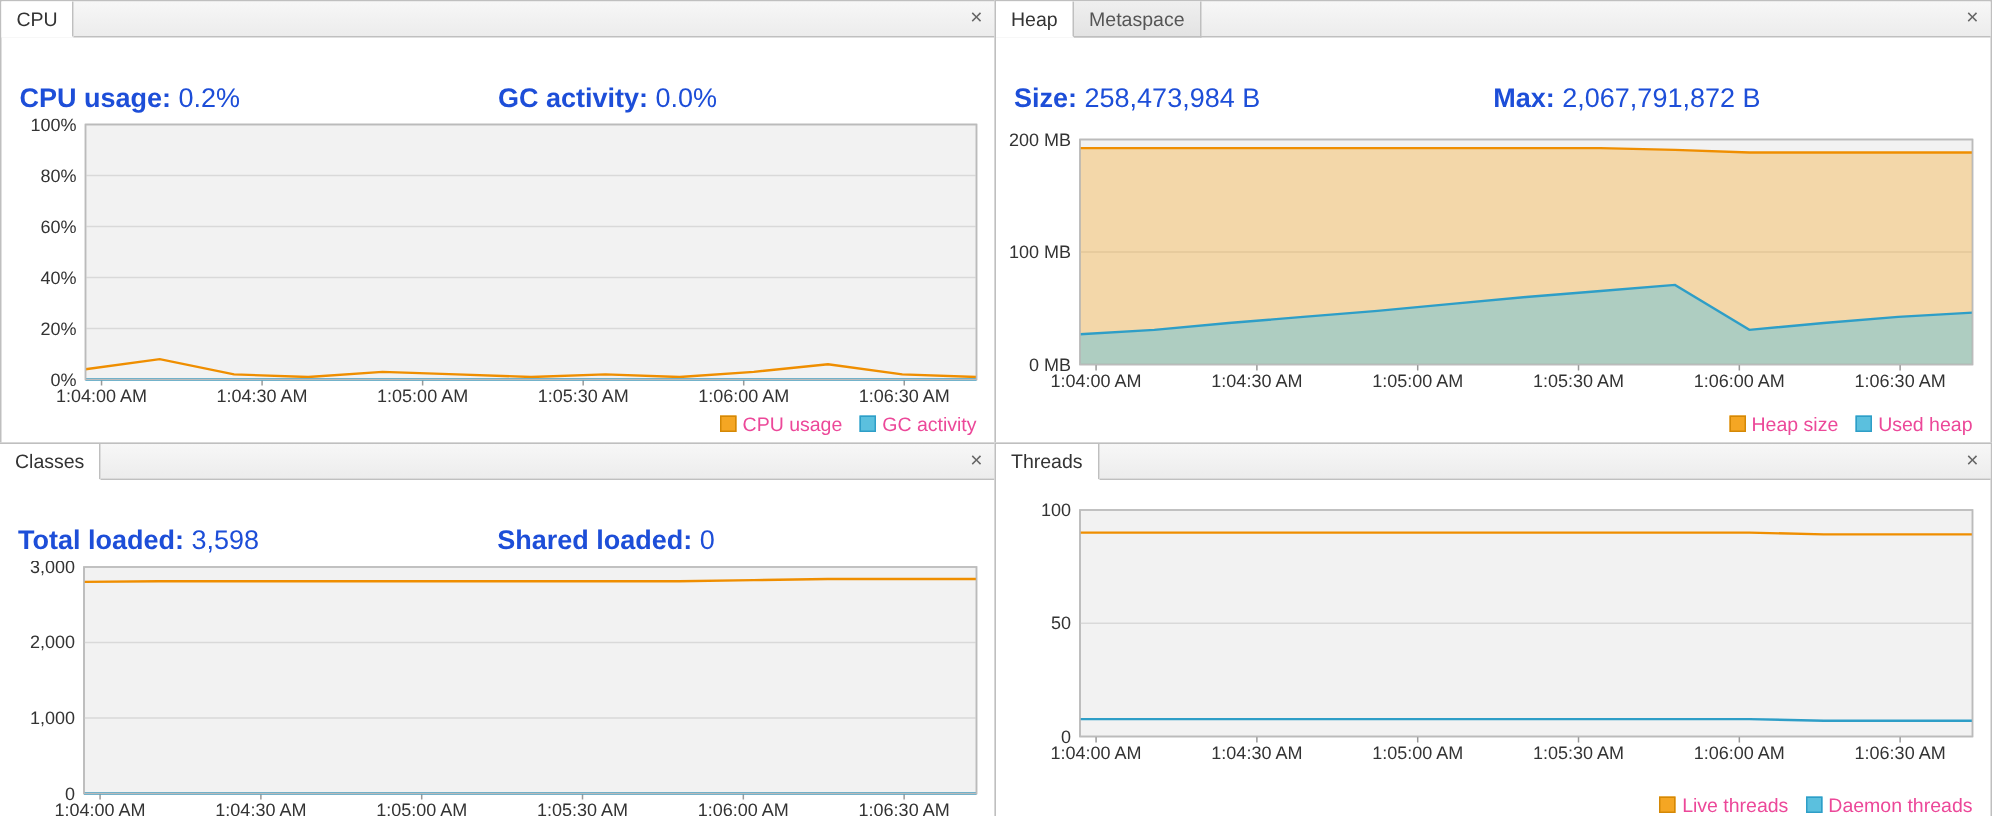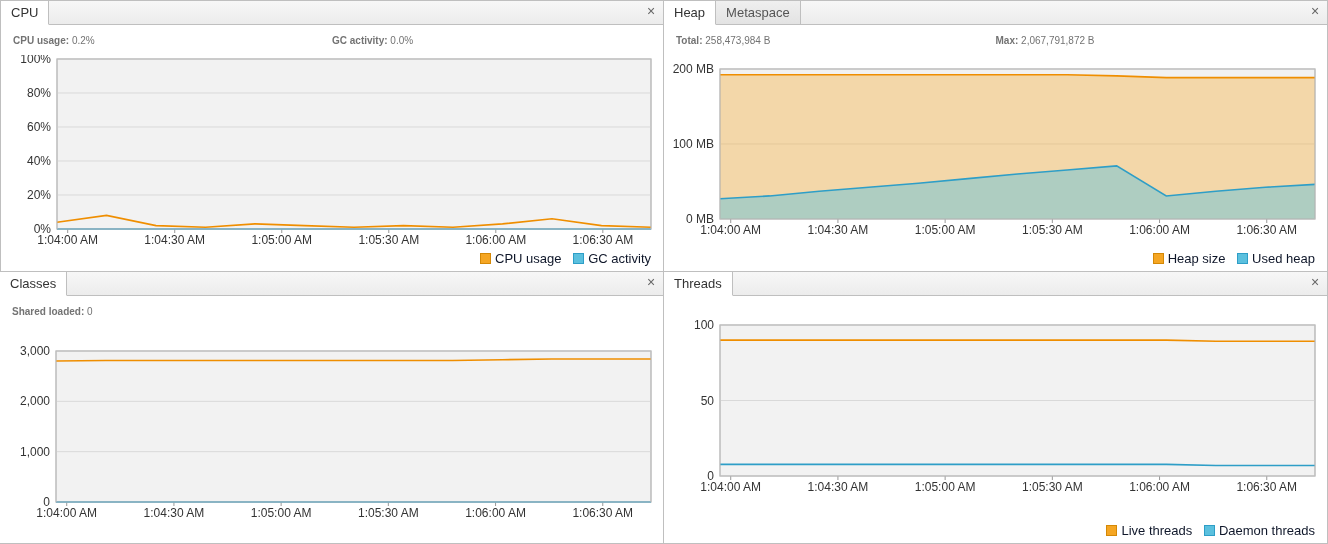--- a/index.html
+++ b/index.html
@@ -7,24 +7,24 @@
   .grid { display: grid; grid-template-columns: 1fr 1fr; grid-template-rows: 1fr 1fr; width: 1328px; height: 544px; }
   .panel { border: 1px solid #bfbfbf; display: flex; flex-direction: column; background: #fff; position: relative; }
   .panel + .panel { margin-left: -1px; }
   .grid > .panel:nth-child(3), .grid > .panel:nth-child(4) { margin-top: -1px; }
   .tabbar { display: flex; align-items: stretch; height: 24px; background: linear-gradient(#f7f7f7,#ececec); border-bottom: 1px solid #bfbfbf; position: relative; }
   .tab { padding: 3px 10px; font-size: 13px; color: #333; border-right: 1px solid #bfbfbf; background: linear-gradient(#fdfdfd,#f0f0f0); cursor: default; display: flex; align-items: center; }
   .tab.inactive { background: linear-gradient(#efefef,#e3e3e3); color: #555; border-bottom: 1px solid #bfbfbf; margin-bottom: -1px; }
   .tab.active { background: #fff; border-bottom: 1px solid #fff; margin-bottom: -1px; font-weight: 400; }
   .close-x { position: absolute; right: 4px; top: 3px; width: 16px; height: 16px; font-size: 14px; line-height: 14px; text-align: center; color: #666; cursor: pointer; }
   .stats { padding: 6px 12px 4px 12px; display: flex; flex-wrap: wrap; }
-  .stat { width: 50%; font-size: 10px; color: #737373; line-height: 20px; white-space: nowrap; }
+  .stat { width: 50%; font-size: 18px; color: #1d4ed8; line-height: 20px; white-space: nowrap; margin-top: 24px; }
   .stat b { font-weight: 700; }
   .chart-wrap { flex: 1 1 auto; position: relative; margin: 0 8px 2px 8px; }
-  .legend { text-align: right; font-size: 13px; padding: 2px 12px 4px 0; color: #0f172a; }
+  .legend { text-align: right; font-size: 13px; padding: 2px 12px 4px 0; color: #ec4899; }
   .legend-item { display: inline-flex; align-items: center; margin-left: 8px; }
   .swatch { width: 11px; height: 11px; border: 1px solid #999; margin-right: 4px; display: inline-block; }
   .sw-orange { background: #f5a623; border-color: #d48806; }
   .sw-blue { background: #5bc0de; border-color: #2e9ec7; }
   svg { width: 100%; height: 100%; display: block; }
   .gridline { stroke: #d9d9d9; stroke-width: 1; }
   .plot-border { fill: #f2f2f2; stroke: #bbb; }
   .line-orange { stroke: #ef8e00; stroke-width: 1.6; fill: none; }
   .line-blue { stroke: #2e9ec7; stroke-width: 1.6; fill: none; }
   .area-orange { fill: rgba(245,166,35,0.35); }
@@ -88,21 +88,21 @@
     </div>
   </div>
 
   <div class="panel">
     <div class="tabbar">
       <div class="tab active">Heap</div>
       <div class="tab inactive">Metaspace</div>
       <div class="close-x">×</div>
     </div>
     <div class="stats">
-      <div class="stat"><b>Total:</b> <span>258,473,984 B</span></div>
+      <div class="stat"><b>Size:</b> <span>258,473,984 B</span></div>
       <div class="stat"><b>Max:</b> <span>2,067,791,872 B</span></div>
     </div>
     <div class="chart-wrap">
         <svg viewBox="0 0 647 172">
           <rect x="48" y="4" width="595" height="150" class="plot-border"></rect>
           <line x1="48" x2="643" y1="154" y2="154" class="gridline"></line>
           <text x="42" y="158" text-anchor="end" font-size="12" fill="#333">0 MB</text>
           <line x1="48" x2="643" y1="79" y2="79" class="gridline"></line>
           <text x="42" y="83" text-anchor="end" font-size="12" fill="#333">100 MB</text>
           <line x1="48" x2="643" y1="4" y2="4" class="gridline"></line>
@@ -137,20 +137,21 @@
         </span>
     </div>
   </div>
 
   <div class="panel">
     <div class="tabbar">
       <div class="tab active">Classes</div>
       <div class="close-x">×</div>
     </div>
     <div class="stats">
+      <div class="stat"><b>Total loaded:</b> <span>3,598</span></div>
       <div class="stat"><b>Shared loaded:</b> <span>0</span></div>
     </div>
     <div class="chart-wrap">
         <svg viewBox="0 0 647 173">
           <rect x="48" y="4" width="595" height="151" class="plot-border"></rect>
           <line x1="48" x2="643" y1="155" y2="155" class="gridline"></line>
           <text x="42" y="159" text-anchor="end" font-size="12" fill="#333">0</text>
           <line x1="48" x2="643" y1="104.66666666666667" y2="104.66666666666667" class="gridline"></line>
           <text x="42" y="108.66666666666667" text-anchor="end" font-size="12" fill="#333">1,000</text>
           <line x1="48" x2="643" y1="54.33333333333334" y2="54.33333333333334" class="gridline"></line>

